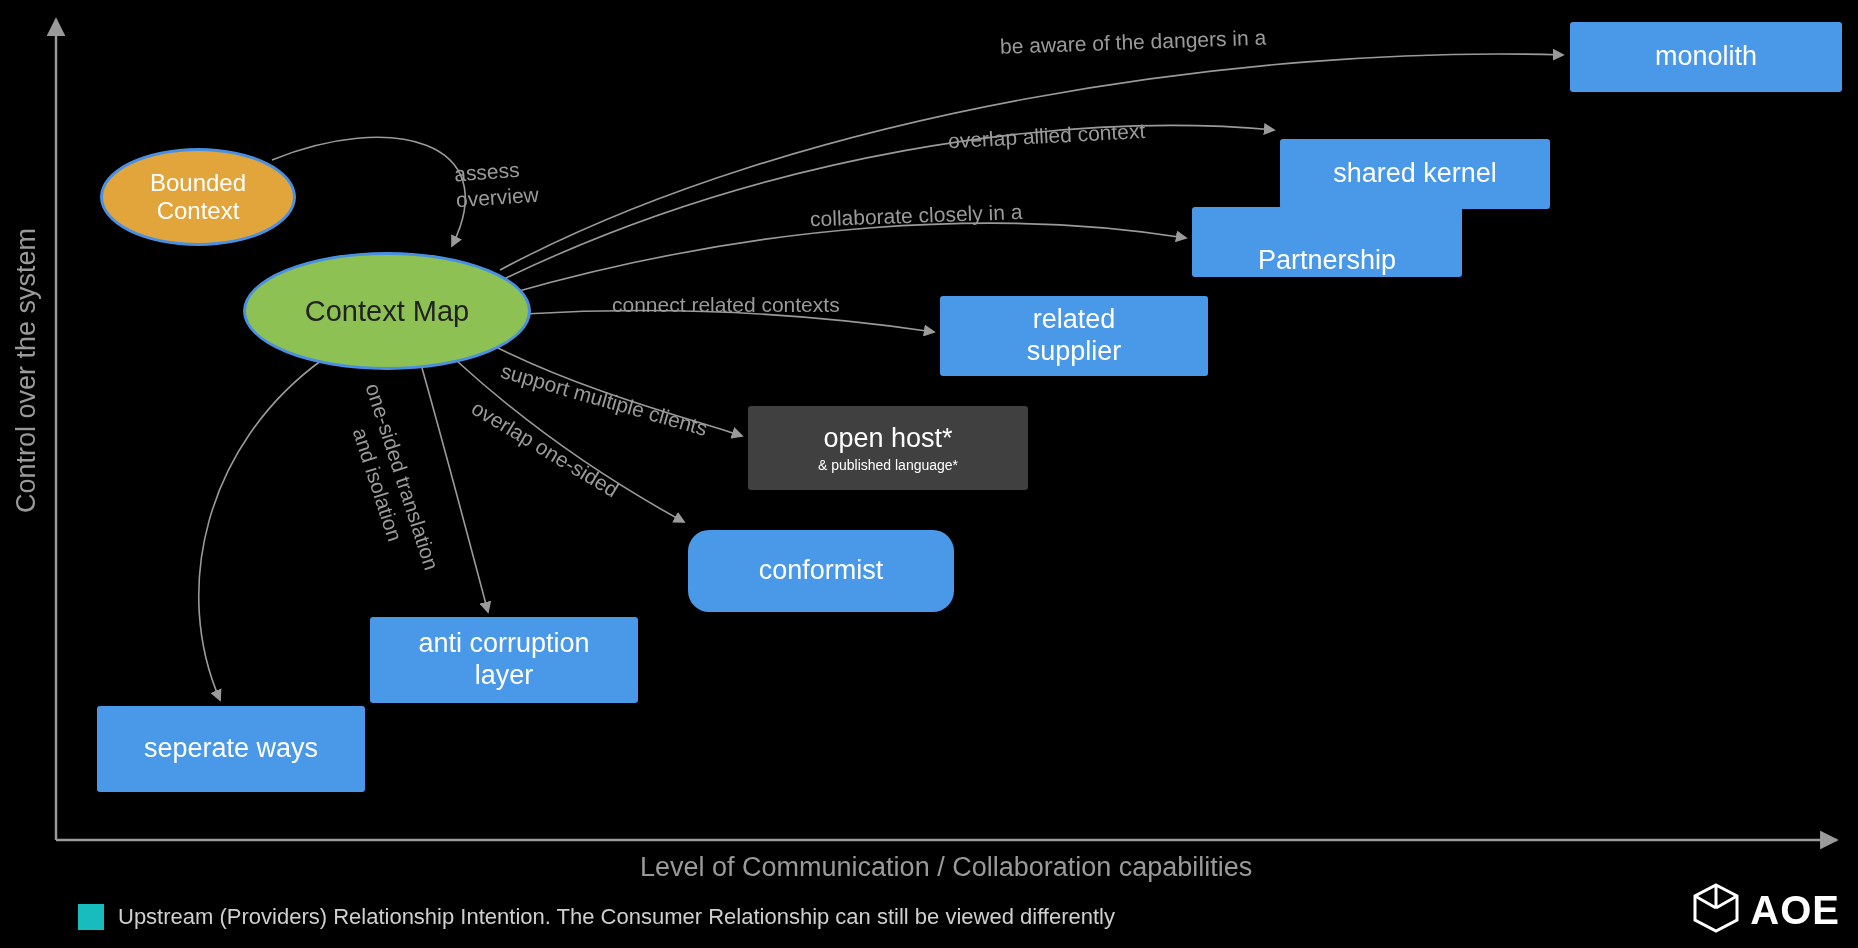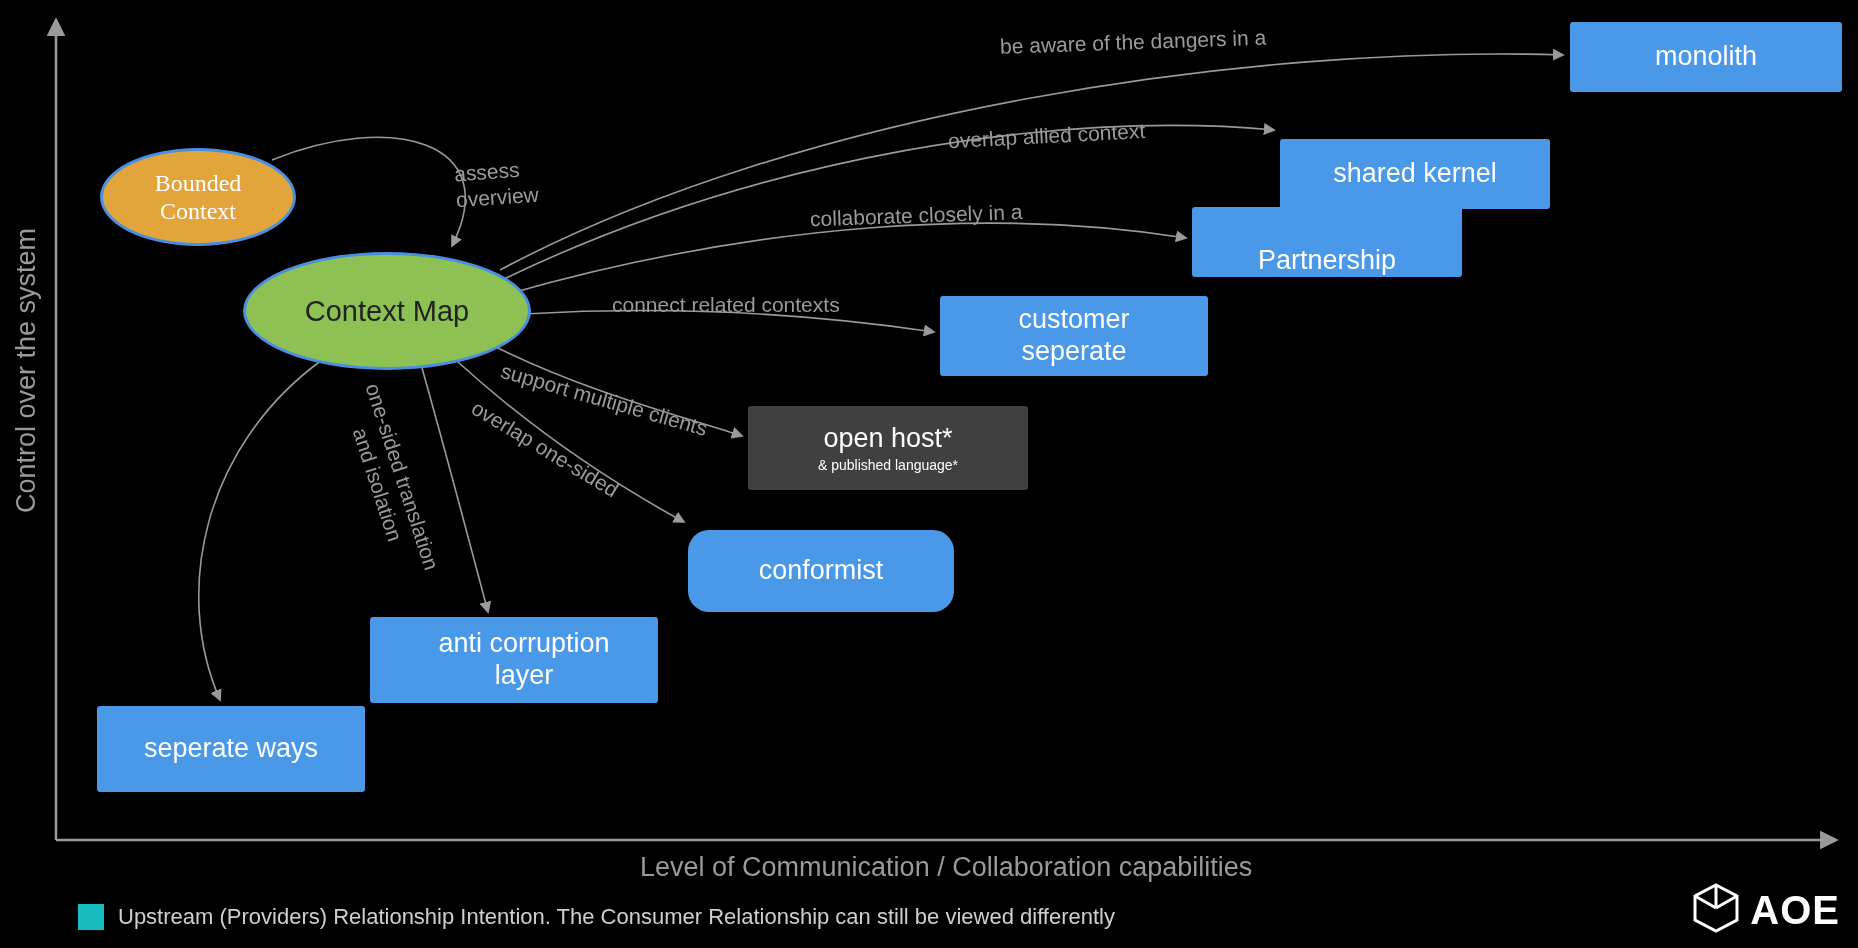--- a/index.html
+++ b/index.html
@@ -5,21 +5,21 @@
   html,body{margin:0;padding:0;background:#000;}
   body{font-family:"Liberation Sans","DejaVu Sans",sans-serif;}
   .canvas{position:relative;width:1858px;height:948px;background:#000;overflow:hidden;}
   .arrows{position:absolute;left:0;top:0;width:1858px;height:948px;pointer-events:none;}
 
   .node{position:absolute;display:flex;align-items:center;justify-content:center;
         text-align:center;color:#fff;font-size:27px;line-height:1.18;}
   .box{background:#4A98E8;border-radius:3px;}
   .box-teal{background:#404040;flex-direction:column;}
   .ellipse{border-radius:50%;}
-  .ellipse-orange{background:#E2A53C;border:3px solid #4A90E2;font-size:24px;font-family:Liberation Serif, serif;}
+  .ellipse-orange{background:#E2A53C;border:3px solid #4A90E2;font-size:24px;}
   .ellipse-green{background:#8DC153;border:3px solid #4A90E2;color:#222;font-size:29px;}
 
   .edge-label{position:absolute;color:#9a9a9a;font-size:21px;line-height:1.22;}
   .axis-label{position:absolute;color:#9a9a9a;font-size:27px;}
   .y-label{left:-144px;top:355px;width:340px;text-align:center;transform:rotate(-90deg);}
   .x-label{left:640px;top:852px;width:1000px;text-align:left;}
 
   .wrap-110{display:inline-block;max-width:112px;}
   .wrap-135{display:inline-block;max-width:135px;}
   .wrap-205{display:inline-block;max-width:205px;}
@@ -72,30 +72,30 @@
   <div class="node ellipse ellipse-green" style="left:243px;top:252px;width:282px;height:112px;">
     <span>Context Map</span>
   </div>
   <div class="node box" style="left:1280px;top:98px;width:270px;height:70px;margin-top:41px;">
     <span>shared kernel</span>
   </div>
   <div class="node box" style="left:1192px;top:207px;width:270px;height:70px;align-items:flex-end;">
     <span>Partnership</span>
   </div>
   <div class="node box" style="left:940px;top:296px;width:268px;height:80px;">
-    <span class="wrap-135">customer seperate</span>
+    <span class="wrap-135">related supplier</span>
   </div>
   <div class="node box box-teal" style="left:748px;top:406px;width:280px;height:84px;">
     <span>open host*</span>
     <span class="sublabel">&amp; published language*</span>
   </div>
   <div class="node box" style="left:688px;top:530px;width:266px;height:82px;border-radius:21px;">
     <span>conformist</span>
   </div>
-  <div class="node box" style="left:370px;top:617px;width:268px;height:86px;padding-left:20px;">
+  <div class="node box" style="left:370px;top:617px;width:268px;height:86px;">
     <span class="wrap-205">anti corruption layer</span>
   </div>
   <div class="node box" style="left:97px;top:706px;width:268px;height:86px;">
     <span>seperate ways</span>
   </div>
 
   <div class="edge-label" style="left:455px;top:158px;width:98px;transform:rotate(-4deg);">assess overview</div>
   <div class="edge-label" style="left:1000px;top:28px;width:336px;transform:rotate(-2deg);">be aware of the dangers in a</div>
   <div class="edge-label" style="left:948px;top:122px;width:240px;transform:rotate(-3deg);">overlap allied context</div>
   <div class="edge-label" style="left:810px;top:202px;width:250px;transform:rotate(-2deg);">collaborate closely in a</div>

